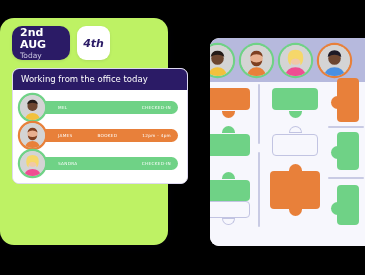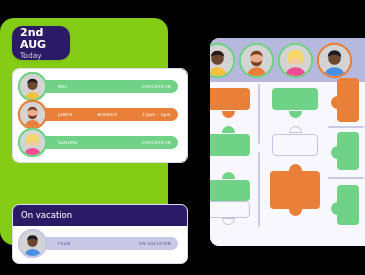--- a/index.html
+++ b/index.html
@@ -102,21 +102,21 @@
     box-sizing: border-box;
   }
 
   
   #left-panel {
     position: absolute;
     left: 0px;
     top: 18px;
     width: 168px;
     height: 227px;
-    background: #84cc16;
+    background: #bef264;
     border-radius: 14px;
     box-shadow: 0 2px 10px rgba(40,30,90,0.10);
   }
 
   #date-tabs {
     position: absolute;
     left: 12px;
     top: 8px;
     display: flex;
     gap: 7px;
@@ -333,23 +333,25 @@
   </div>
 </div>
 
 <div id="left-panel">
 
   <div id="date-tabs">
     <div class="date-tab active">
       <div class="dt-main">2nd AUG</div>
       <div class="dt-sub">Today</div>
     </div>
+    <div class="date-tab">4th</div>
   </div>
 
   <div class="panel-card" style="top:50px;">
+    <div class="card-header">Working from the office today</div>
     <div class="card-body">
 
       <div class="person-row">
         <div class="pill green">
           <span class="p-name">MEL</span>
           <span class="p-mid"></span>
           <span class="p-status">CHECKED-IN</span>
         </div>
         <div class="avatar-lg ring-green">
           <svg class="av-svg" viewBox="0 0 32 32">
@@ -390,34 +392,14 @@
             <path d="M5 32 q2-9 11-9 q9 0 11 9z" fill="#ef4d92"></path>
             <circle cx="16" cy="14" r="6.5" fill="#f0c9a8"></circle>
             <path d="M8 13 q0-8 8-8 q8 0 8 8 q0 6-3 8 q1-7-5-7 q-6 0-5 7 q-3-2-3-8z" fill="#f6d76a"></path>
           </svg>
         </div>
       </div>
 
     </div>
   </div>
 
-  <div class="panel-card" style="top:186px;">
-    <div class="card-header">On vacation</div>
-    <div class="card-body">
-      <div class="person-row">
-        <div class="pill lav">
-          <span class="p-name">FRAN</span>
-          <span class="p-mid"></span>
-          <span class="p-status">ON VACATION</span>
-        </div>
-        <div class="avatar-lg ring-lav">
-          <svg class="av-svg" viewBox="0 0 32 32">
-            <circle cx="16" cy="16" r="16" fill="#d4d4d4"></circle>
-            <path d="M5 32 q2-9 11-9 q9 0 11 9z" fill="#4a90e2"></path>
-            <circle cx="16" cy="14" r="6.5" fill="#6d4630"></circle>
-            <path d="M9 12.5 q0.5-7 7-7 q6.5 0 7 7 q-3.5-2.5-7-2.5 q-3.5 0-7 2.5z" fill="#1d1a26"></path>
-          </svg>
-        </div>
-      </div>
-    </div>
-  </div>
 
 </div>
 
 </body></html>

